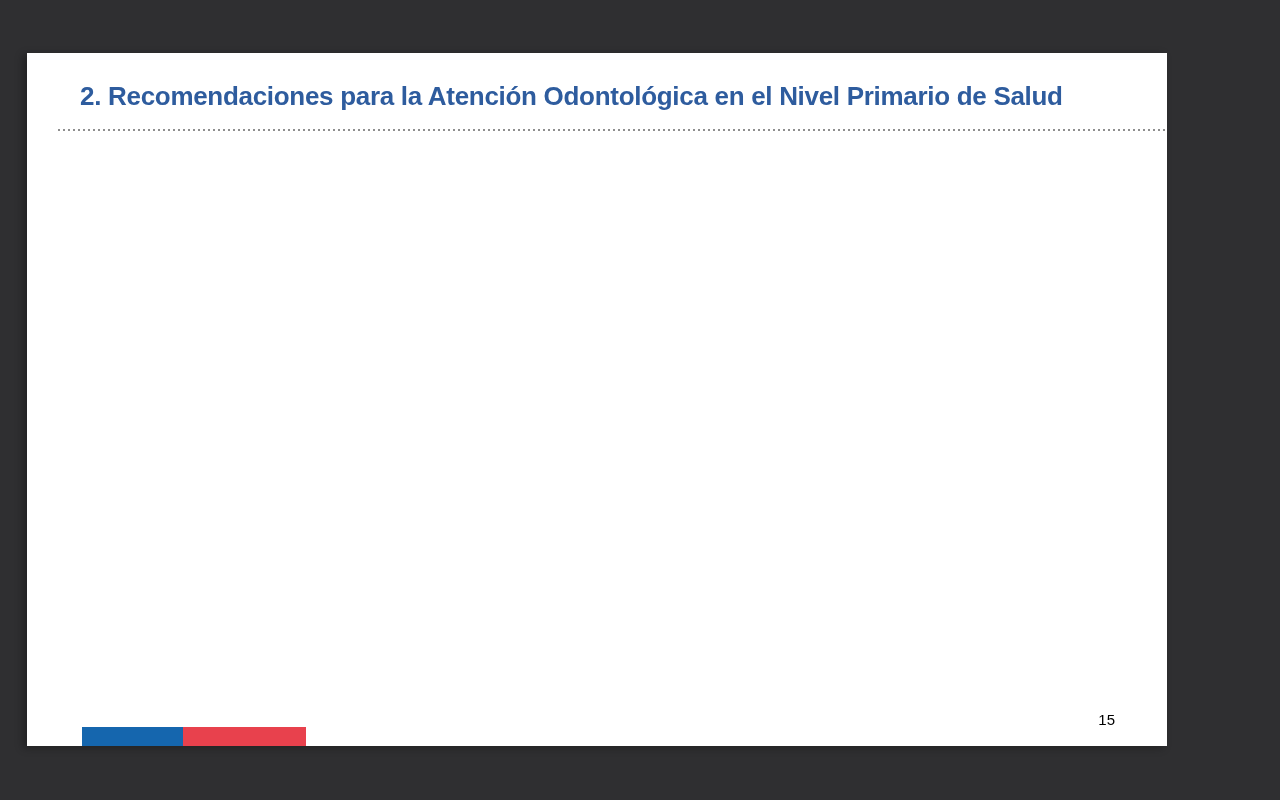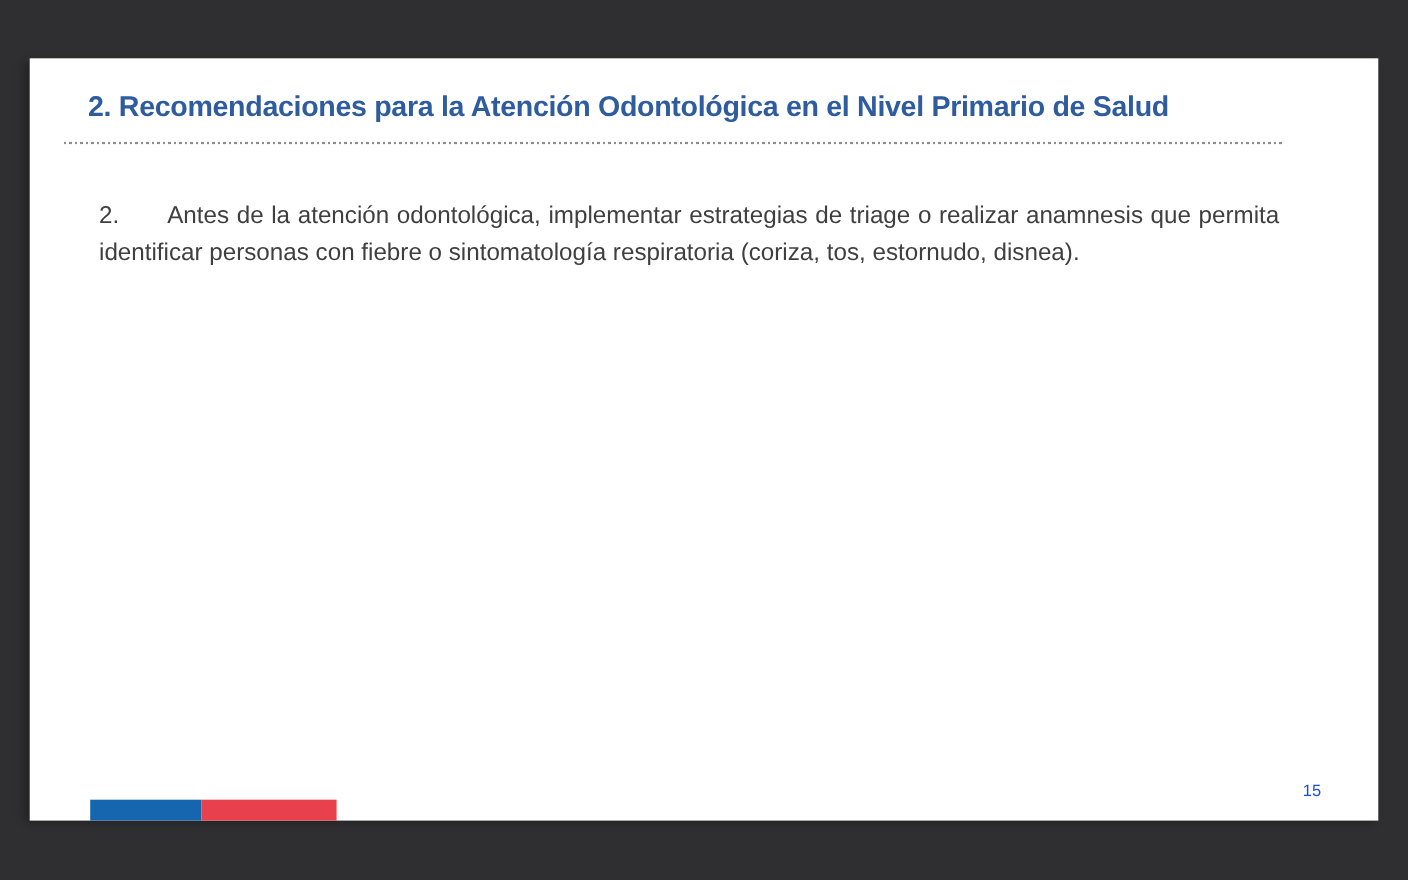--- a/index.html
+++ b/index.html
@@ -11,21 +11,21 @@
     font-family: "Liberation Sans", sans-serif;
   }
   body {
     background: #2F2F31;
     position: relative;
   }
   .slide {
     position: absolute;
     left: 27px;
     top: 53px;
-    width: 1226px;
+    width: 1140px;
     height: 693px;
     background: #FFFFFF;
     box-shadow: -4px 2px 8px rgba(0,0,0,0.30);
   }
   .slide-title {
     position: absolute;
     left: 53px;
     top: 28px;
     width: 1120px;
     margin: 0;
@@ -67,37 +67,36 @@
     height: 19px;
     display: flex;
   }
   .flag-blue { width: 101px; height: 100%; }
   .flag-red  { width: 123px; height: 100%; }
   .page-number {
     position: absolute;
     right: 52px;
     top: 658px;
     font-size: 15px;
-    color: #1d4ed8;
+    color: #000000;
   }
 </style>
 </head>
 <body style="background: rgb(47, 47, 49);">
 
 <div class="viewer-background">
   <div class="slide">
 
     <h1 class="slide-title" style="color: rgb(46, 92, 158);">2. Recomendaciones para la Atención Odontológica en el Nivel Primario de Salud</h1>
 
     <div class="title-divider"></div>
 
     <div class="body-content">
 
 
-      <p class="list-item" style="color: rgb(63, 63, 63);"><span class="item-number">2.</span><span>Antes de la atención odontológica, implementar estrategias de triage o realizar anamnesis que permita identificar personas con fiebre o sintomatología respiratoria (coriza, tos, estornudo, disnea).</span></p>
 
 
 
     </div>
 
     <div class="flag-bar">
       <div class="flag-blue" style="background: rgb(21, 102, 174);"></div>
       <div class="flag-red" style="background: rgb(232, 65, 77);"></div>
     </div>
 

